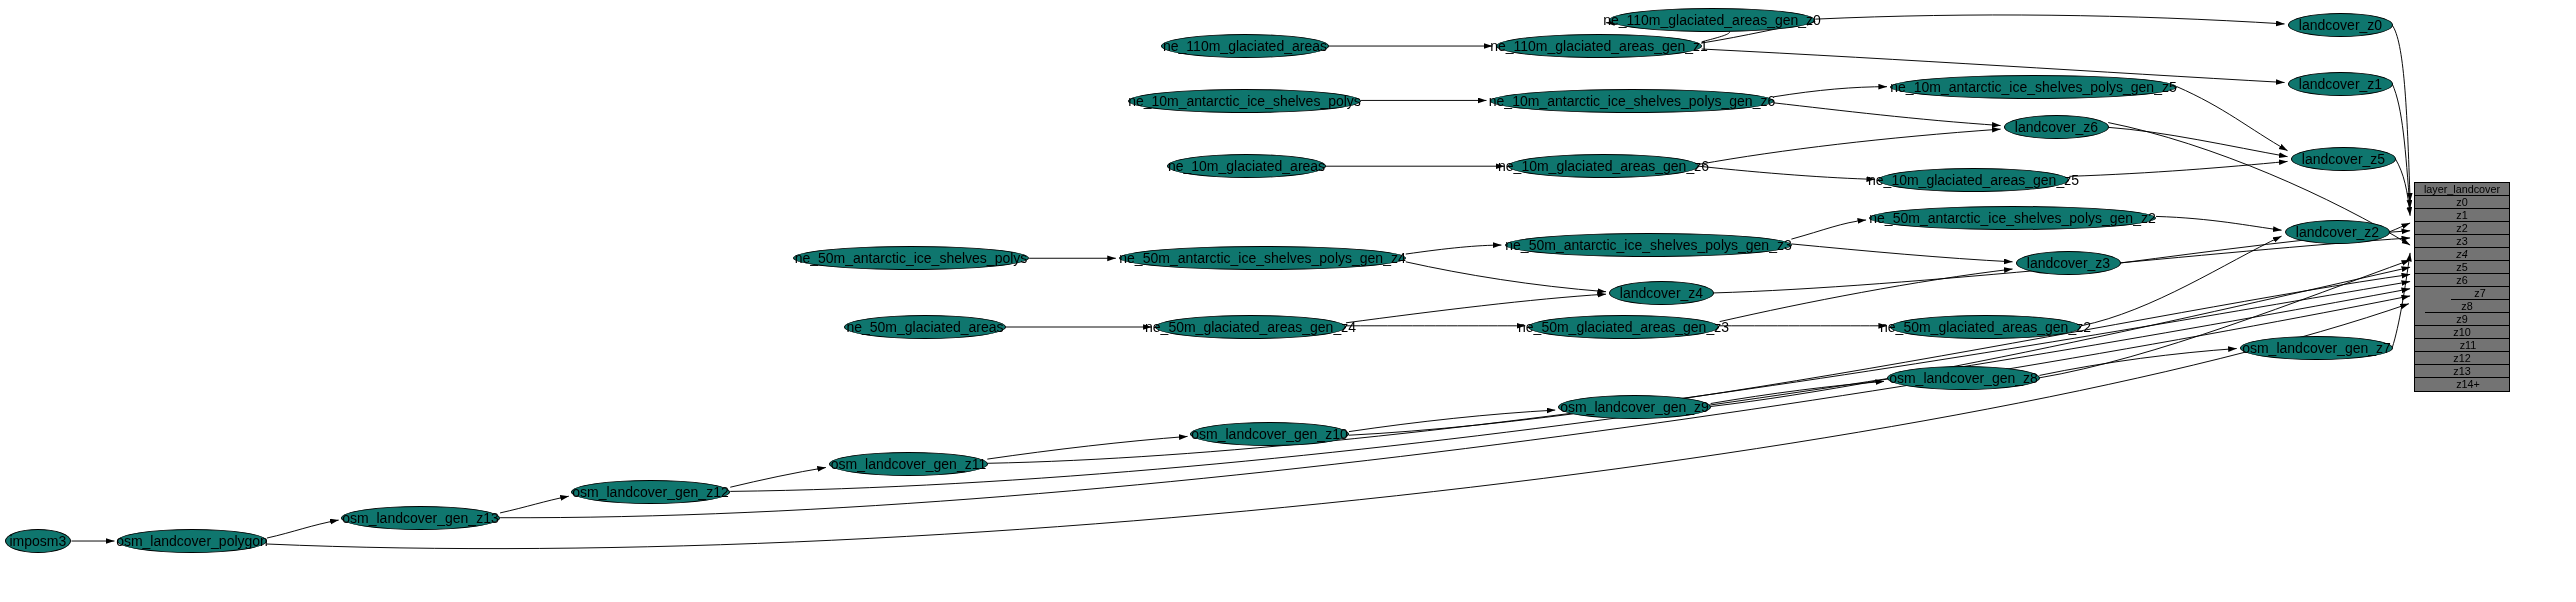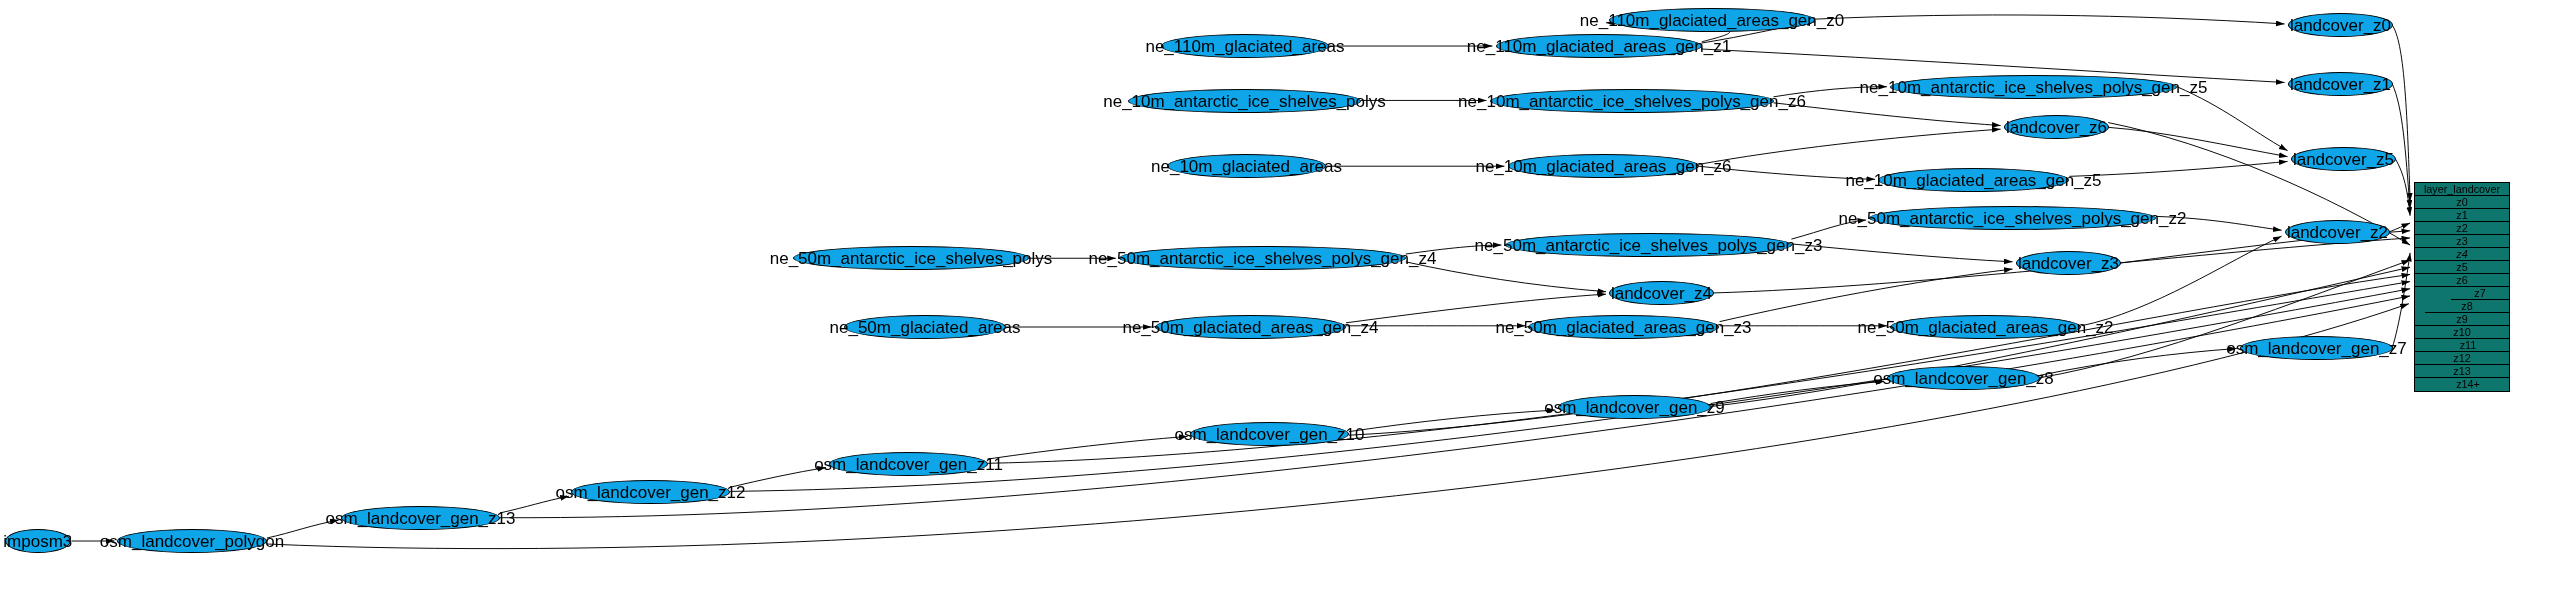--- a/index.html
+++ b/index.html
@@ -25,24 +25,24 @@
     height: 602px;
     pointer-events: none;
   }
   .node {
     position: absolute;
     box-sizing: border-box;
     display: flex;
     align-items: center;
     justify-content: center;
     border: 0.6px solid #000000;
-    background: #0ea5e9;
+    background: #0f766e;
     border-radius: 50%;
     color: #000000;
-    font-size: 17px;
+    font-size: 14px;
     white-space: nowrap;
     text-align: center;
     line-height: 1;
   }
   .table-node {
     position: absolute;
     box-sizing: border-box;
     border: 0.6px solid #000000;
     background: #f2a6b4;
     display: flex;
@@ -231,21 +231,21 @@
         <span>landcover_z2</span>
       </div>
       <div class="node" style="left: 2016px; top: 251px; width: 105px; height: 24px;">
         <span>landcover_z3</span>
       </div>
       <div class="node" style="left: 1609px; top: 281px; width: 105px; height: 24px;">
         <span>landcover_z4</span>
       </div>
     </div>
 
-  <div class="table-node" id="layer-table" style="left: 2414px; top: 182px; width: 96px; background: #0f766e;">
+  <div class="table-node" id="layer-table" style="left: 2414px; top: 182px; width: 96px; background: #737373;">
       <div class="trow thead" style="height: 13px;">layer_landcover</div>
       <div class="trow" style="height: 13px;">z0</div>
       <div class="trow" style="height: 13px;">z1</div>
       <div class="trow" style="height: 13px;">z2</div>
       <div class="trow" style="height: 13px;">z3</div>
       <div class="trow" style="height: 13px; font-style: italic;">z4</div>
       <div class="trow" style="height: 13px;">z5</div>
       <div class="trow" style="height: 13px;">z6</div>
       <div class="trow" style="height: 13px; margin-left: 36px;">z7</div>
       <div class="trow" style="height: 13px; margin-left: 10px;">z8</div>

